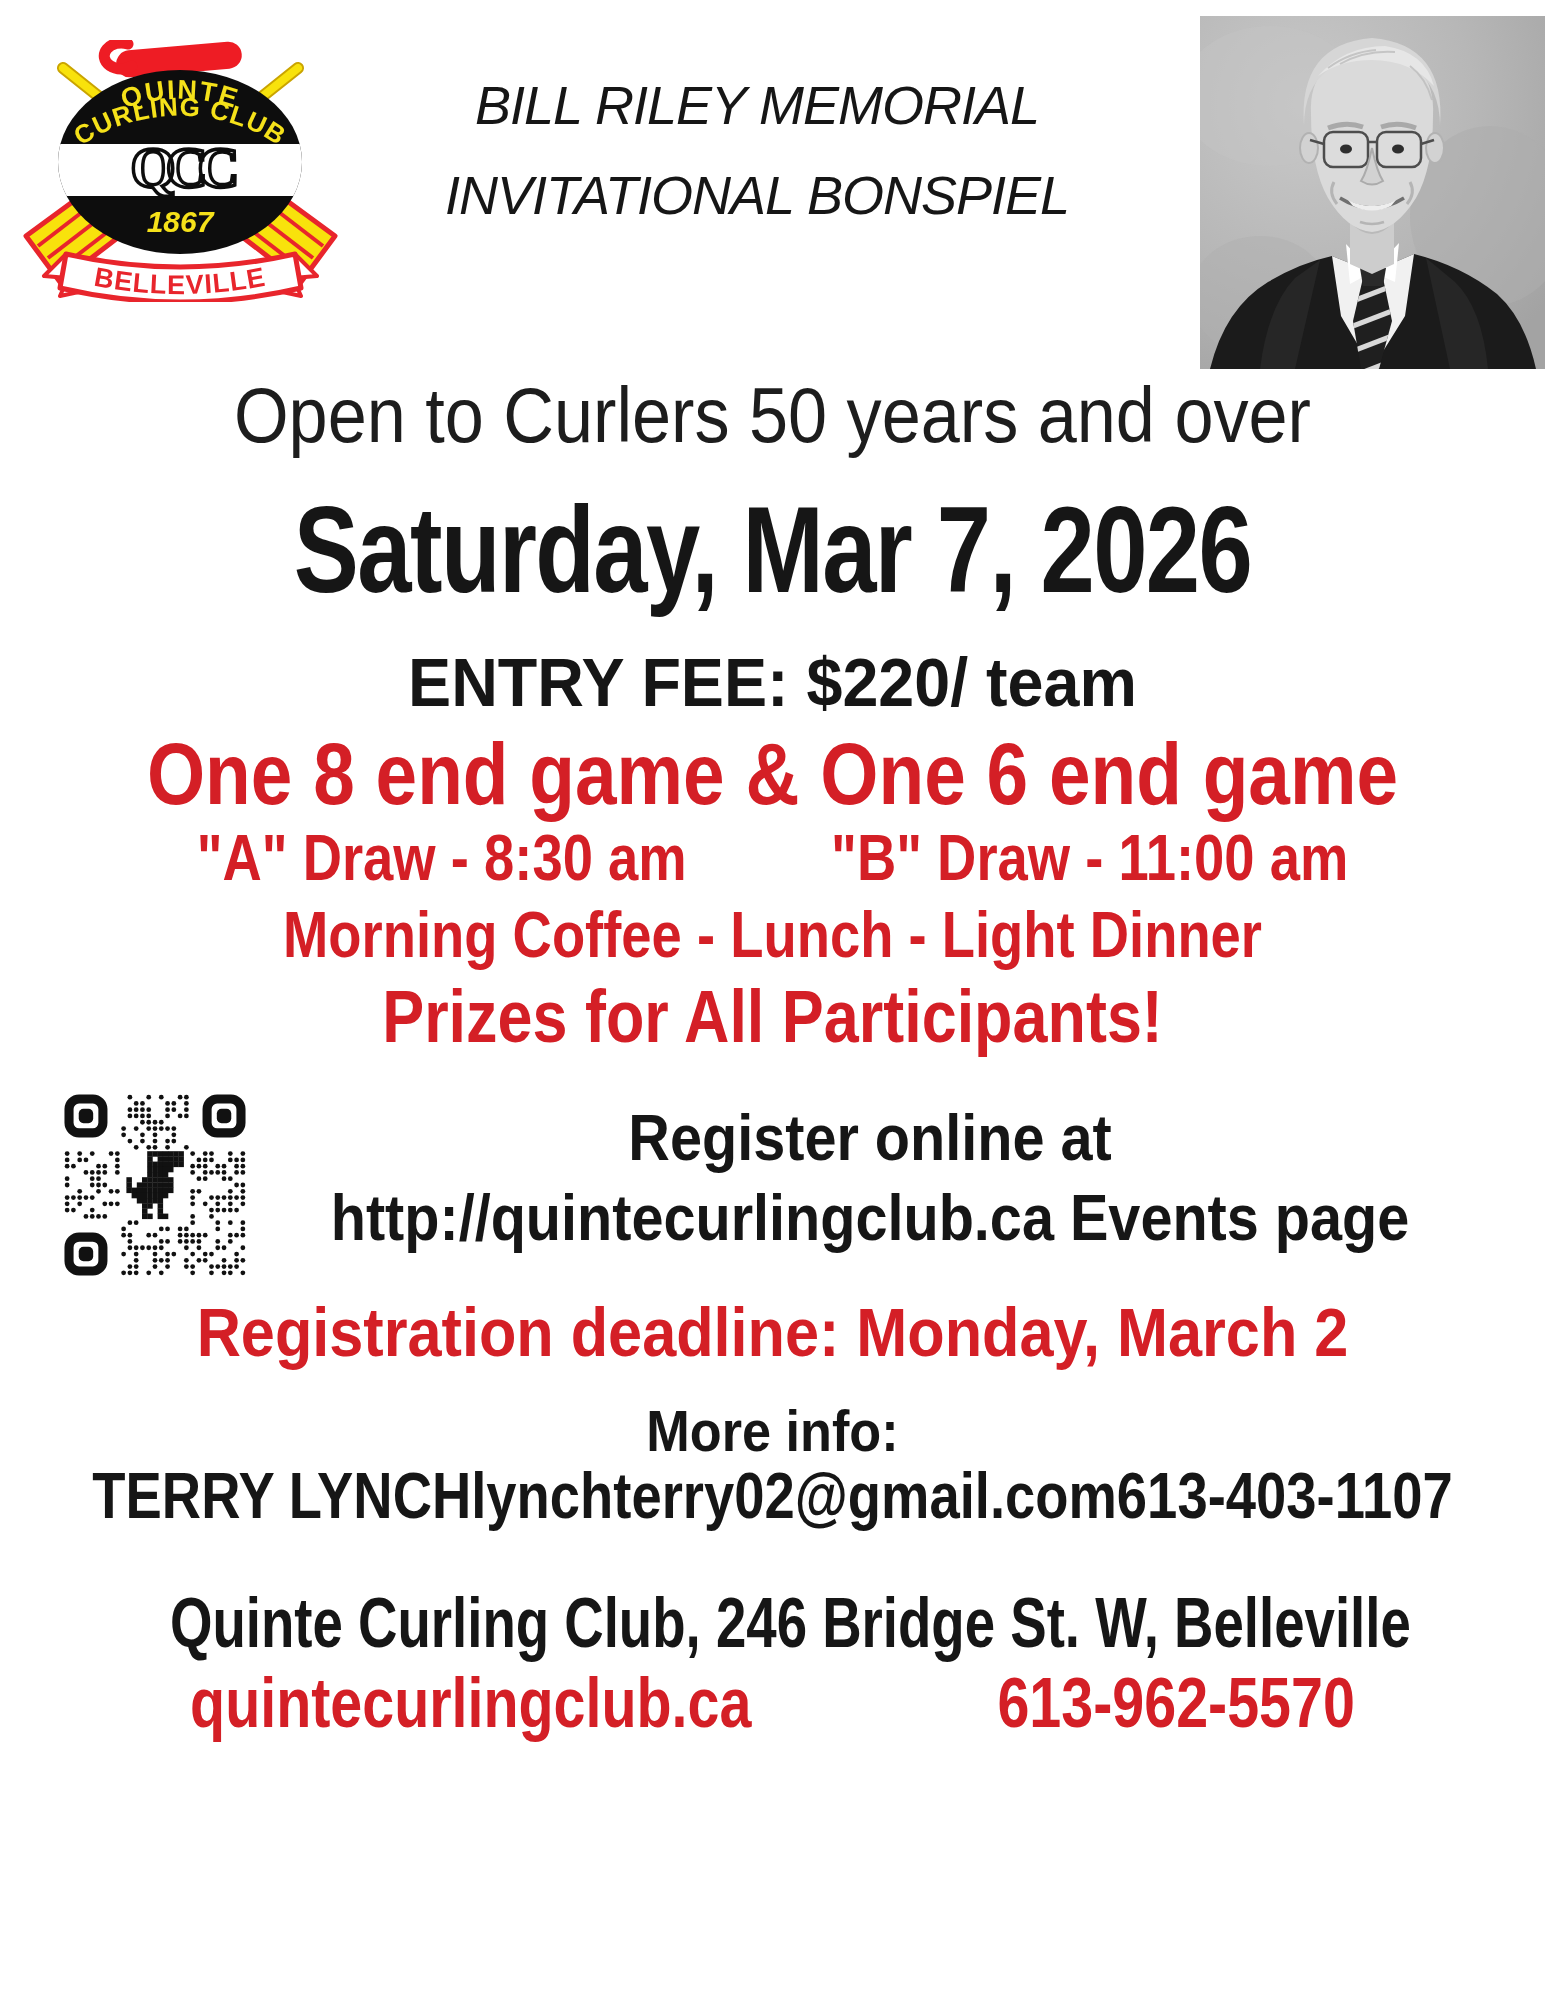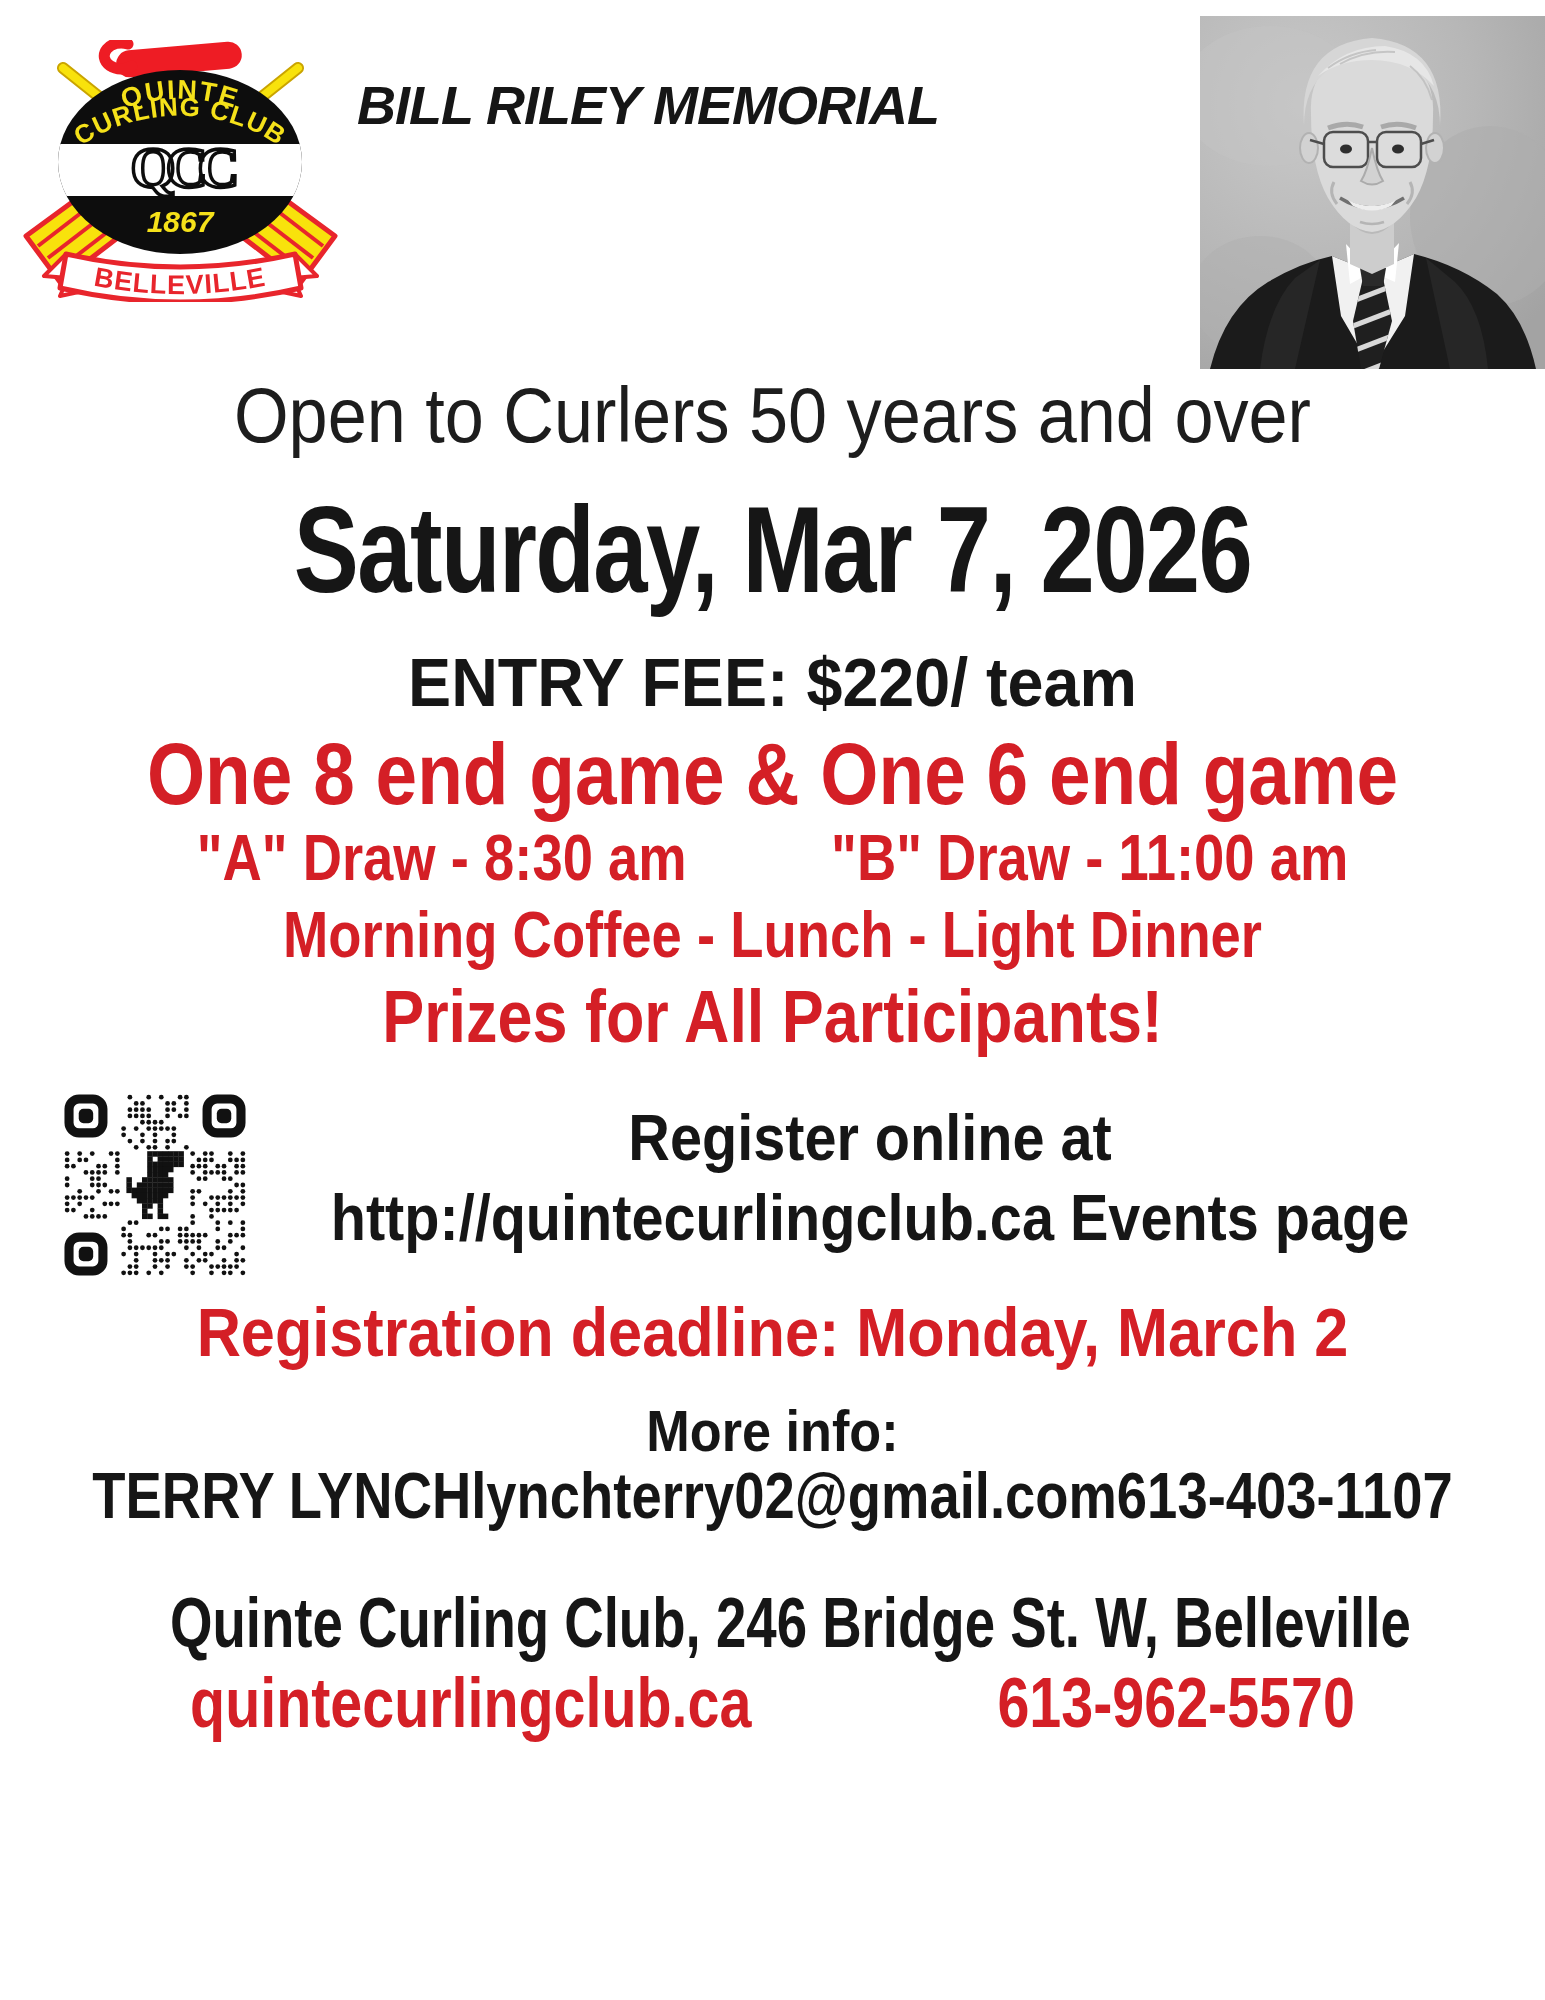--- a/index.html
+++ b/index.html
@@ -24,21 +24,21 @@
   .cx82{transform:scaleX(0.82);}
   .cx80{transform:scaleX(0.80);}
   .cx78{transform:scaleX(0.78);}
   .rowflex{
     position:absolute;left:0;width:100%;
     display:flex;justify-content:center;align-items:baseline;
     line-height:1;white-space:nowrap;transform-origin:50% 50%;
   }
   .title-block{
     position:absolute;top:60px;left:357px;width:800px;
-    font-weight:bold;font-style:italic;
+    text-align:center;font-weight:normal;font-style:italic;
     font-size:54px;line-height:90px;letter-spacing:-1px;
     color:#161616;white-space:nowrap;
   }
   .logo{position:absolute;left:8px;top:40px;width:345px;height:262px;}
   .photo{position:absolute;left:1200px;top:16px;width:345px;height:353px;}
   .qr{position:absolute;left:64px;top:1094px;width:182px;height:182px;}
   .subtitle{top:376px;font-size:78px;font-weight:400;letter-spacing:0px;color:#1d1d1d;}
   .date{top:489px;font-size:122px;letter-spacing:-2px;}
   .entry{top:648px;font-size:68px;}
   .games{top:730px;font-size:88px;}
@@ -126,20 +126,21 @@
         <path d="M58,214 Q172,240 287,214 L293,248 Q172,276 52,248 Z" fill="#ffffff" stroke="#e8252c" stroke-width="5" stroke-linejoin="round"></path>
         <text font-family="Liberation Sans, sans-serif" font-size="27" font-weight="bold" fill="#e8252c" letter-spacing="1">
           <textPath href="#bannerArc" startOffset="50%" text-anchor="middle">BELLEVILLE</textPath>
         </text>
       </g>
     </svg>
   </div>
 
   <div class="title-block">
     <div>BILL RILEY MEMORIAL</div>
+    <div>INVITATIONAL BONSPIEL</div>
   </div>
 
   <div class="photo">
     <svg viewBox="0 0 345 353" width="345" height="353">
       <defs>
         <radialGradient id="bgG" cx="30%" cy="25%" r="90%">
           <stop offset="0%" stop-color="#c9c9c9"></stop>
           <stop offset="55%" stop-color="#b7b7b7"></stop>
           <stop offset="100%" stop-color="#a3a3a3"></stop>
         </radialGradient>

